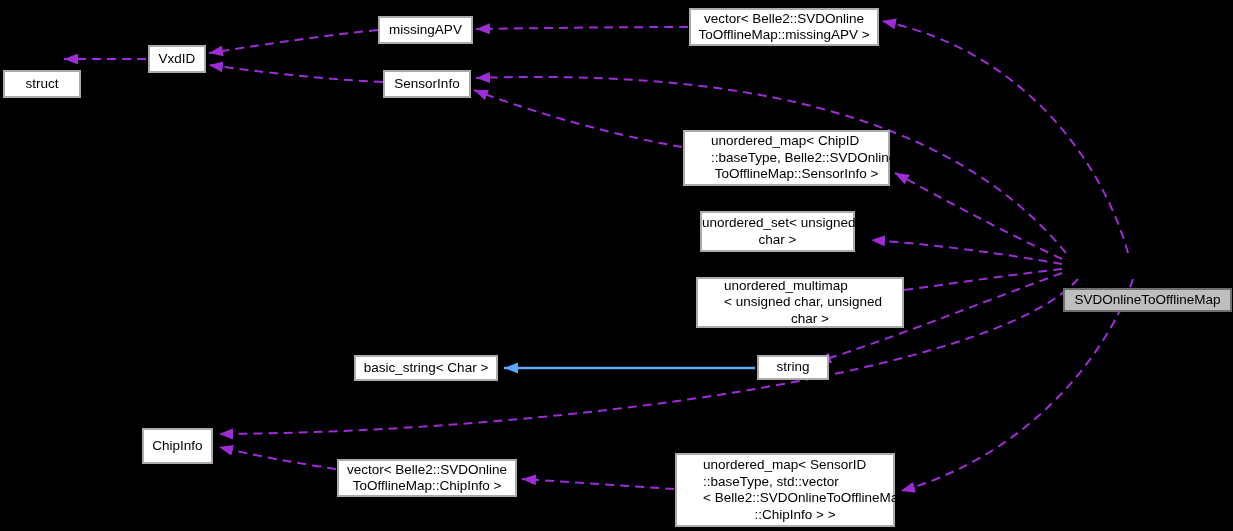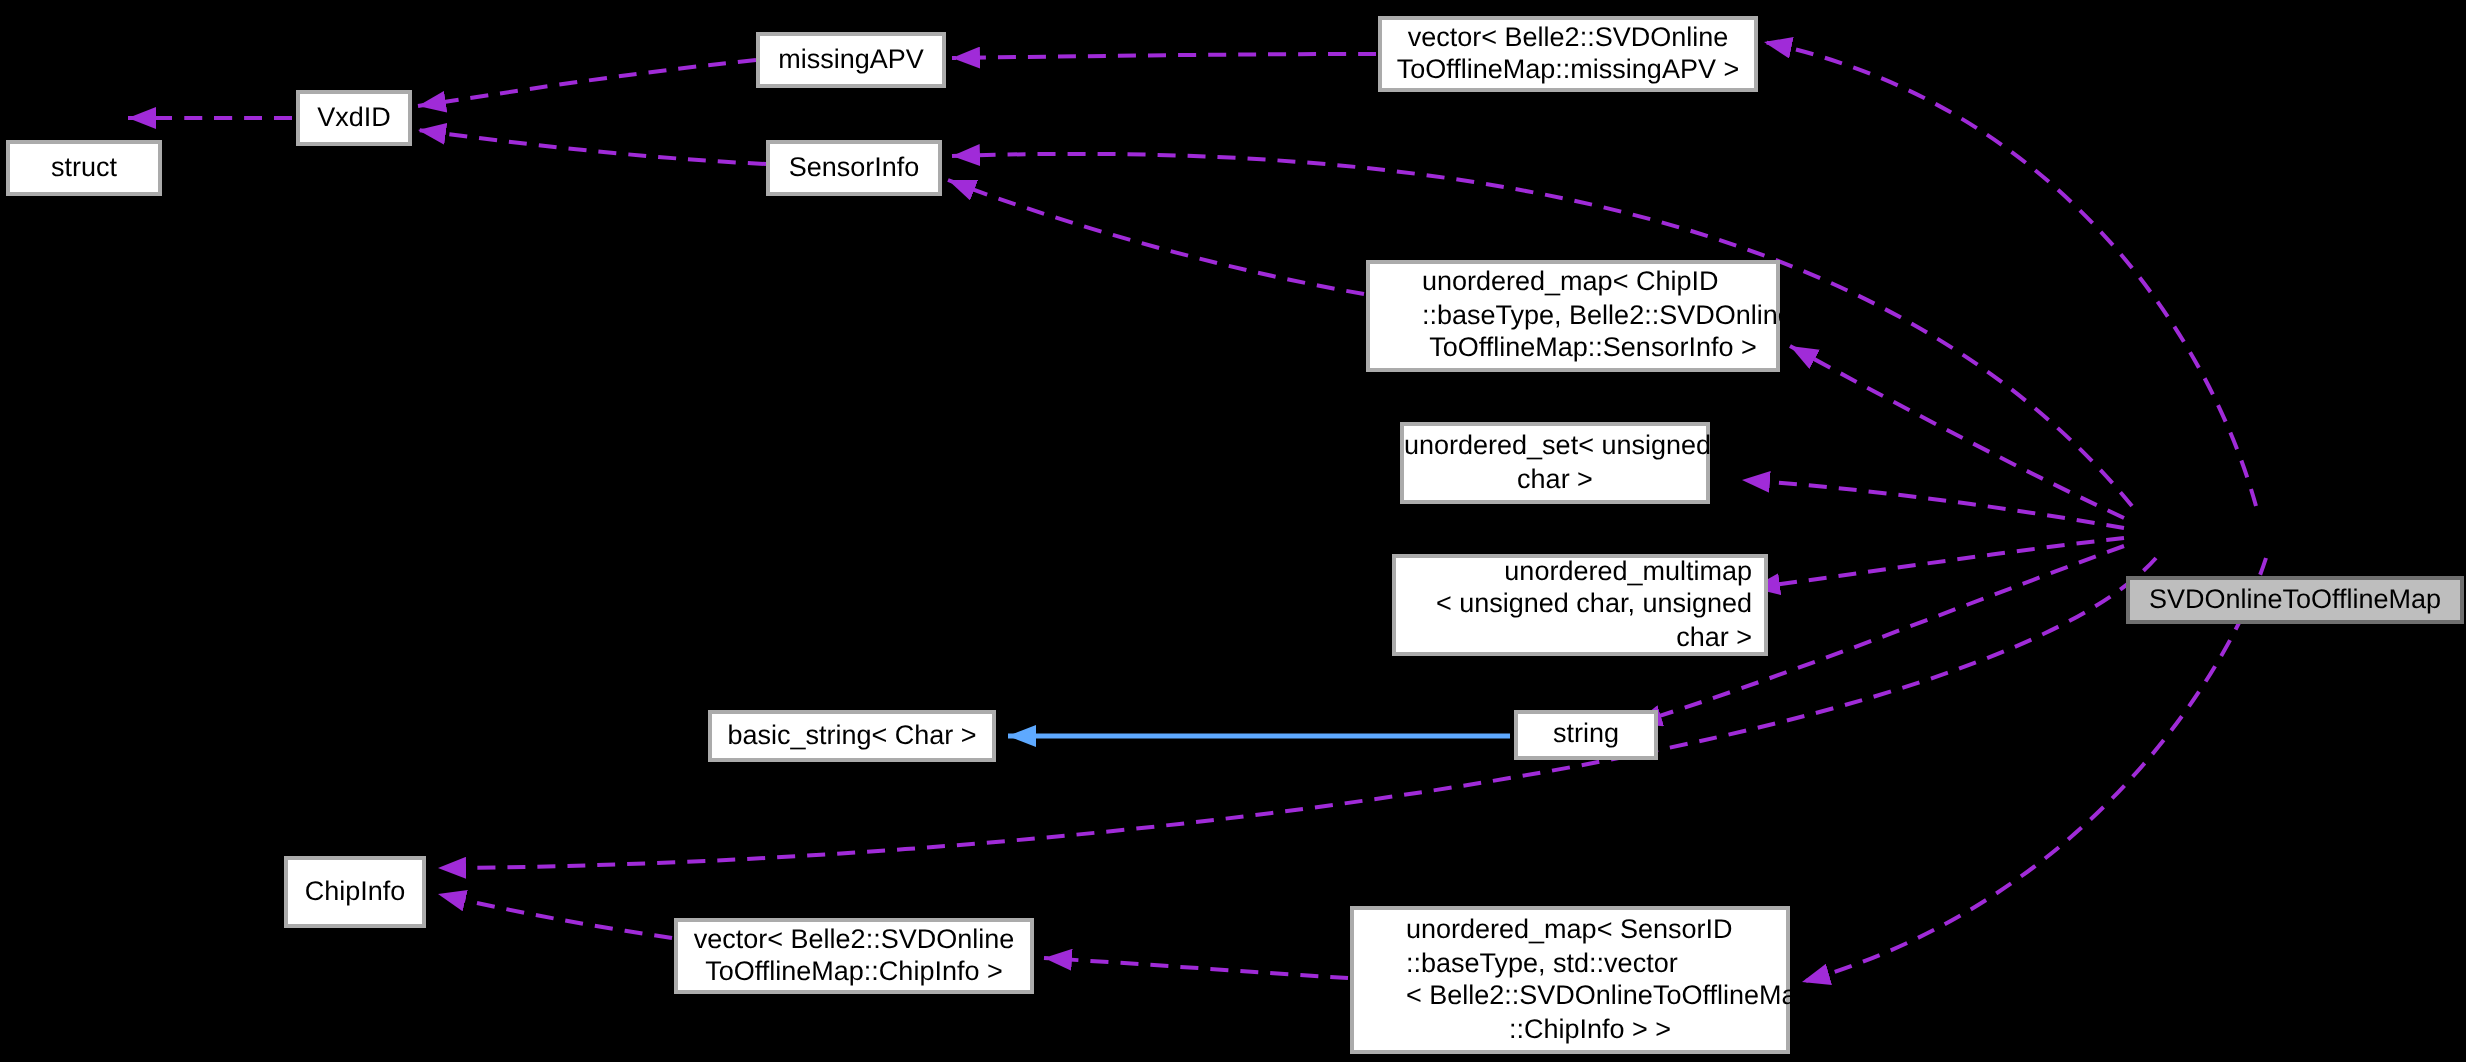--- a/index.html
+++ b/index.html
@@ -30,21 +30,21 @@
   .node .ln.c{text-align:center;}
   .node.focus{background:#bebebe;border-color:#6f6f6f;margin-top:34px;}
   
   .n0{left:3px;   top:45px;  width:78px;  height:28px;margin-top:25px;}
   .n1{left:148px; top:45px;  width:58px;  height:28px;}
   .n2{left:378px; top:16px;  width:95px;  height:28px;}
   .n3{left:383px; top:70px;  width:88px;  height:28px;}
   .n4{left:689px; top:8px;   width:190px; height:38px;}
   .n5{left:683px; top:130px; width:207px; height:56px;}
   .n6{left:700px; top:211px; width:155px; height:41px;}
-  .n7{left:696px; top:277px; width:188px; height:51px;align-items:flex-end;}
+  .n7{left:696px; top:277px; width:208px; height:51px;}
   .n8{left:354px; top:355px; width:144px; height:26px;align-items:center;}
   .n9{left:757px; top:355px; width:72px;  height:25px;}
   .n10{left:142px;top:428px; width:71px;  height:36px;}
   .n11{left:337px;top:459px; width:180px; height:38px;}
   .n12{left:675px;top:453px; width:220px; height:74px;}
   .n13{left:1063px;top:254px;width:169px; height:24px;}
 </style>
 </head>
 <body>
 

